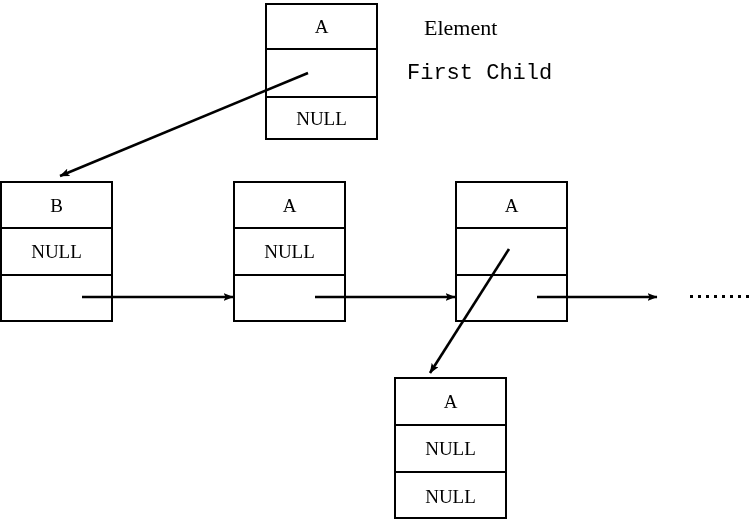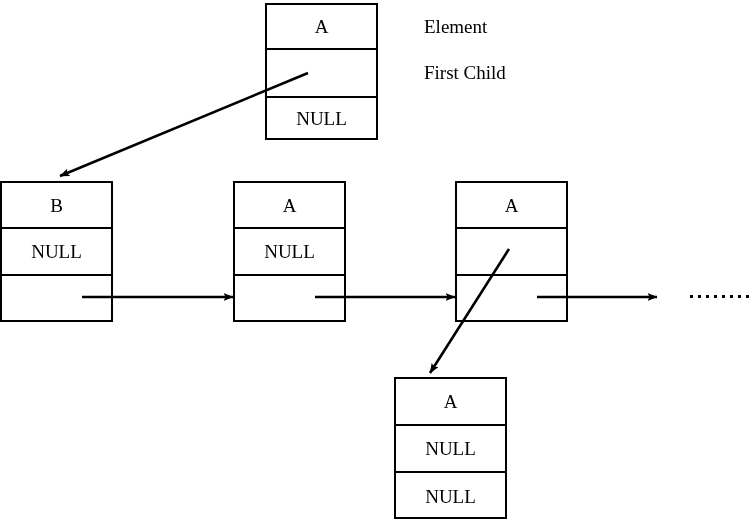--- a/index.html
+++ b/index.html
@@ -32,21 +32,21 @@
     font-size: 19px;
     line-height: 1;
     background: transparent;
     position: relative;
   }
   .cell.divider-below {
     border-bottom: 2px solid #000000;
   }
   .legend-label {
     position: absolute;
-    font-size: 19px;
+    font-size: 22px;
     line-height: 1;
     white-space: nowrap;
   }
   svg.overlay {
     position: absolute;
     left: 0;
     top: 0;
     width: 750px;
     height: 519px;
     pointer-events: none;
@@ -63,21 +63,21 @@
     height: 3px;
     background: #000000;
   }
 </style>
 </head>
 <body>
 
 <div id="canvas">
 
   <div class="legend-label" style="left:424px; top:17px;">Element</div>
-  <div class="legend-label" style="left:424px; top:63px;">First Child</div>
+  <div class="legend-label" style="left:407px; top:63px;font-family:Liberation Mono, monospace;">First Child</div>
 
   <div class="node" style="left:265px; top:3px; width:113px; height:137px;">
     <div class="cell divider-below" style="height:45px;">A</div>
     <div class="cell divider-below" style="height:48px;"></div>
     <div class="cell" style="height:40px;">NULL</div>
   </div>
 
   <div class="node" style="left:0px; top:181px; width:113px; height:141px;">
     <div class="cell divider-below" style="height:46px;">B</div>
     <div class="cell divider-below" style="height:47px;">NULL</div>

